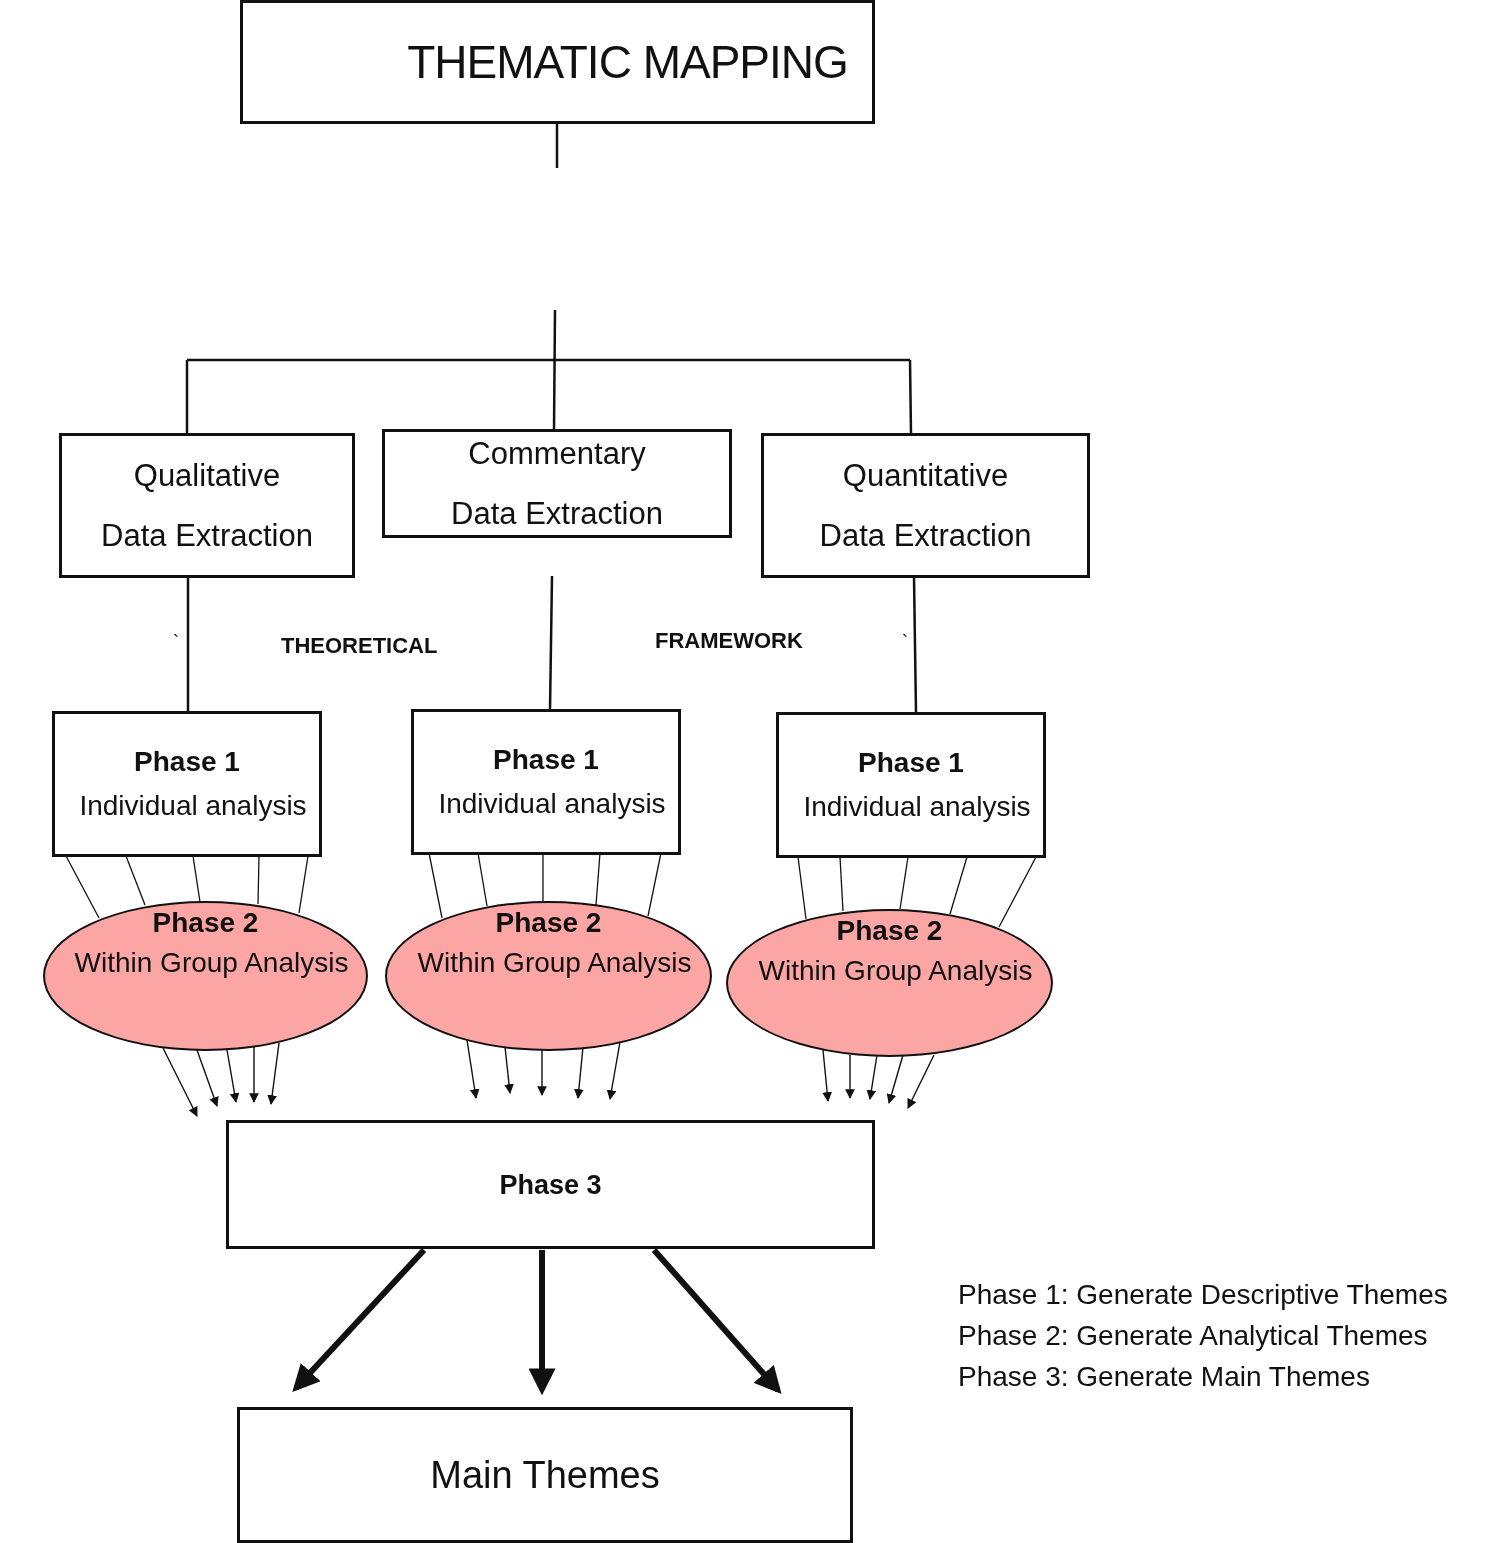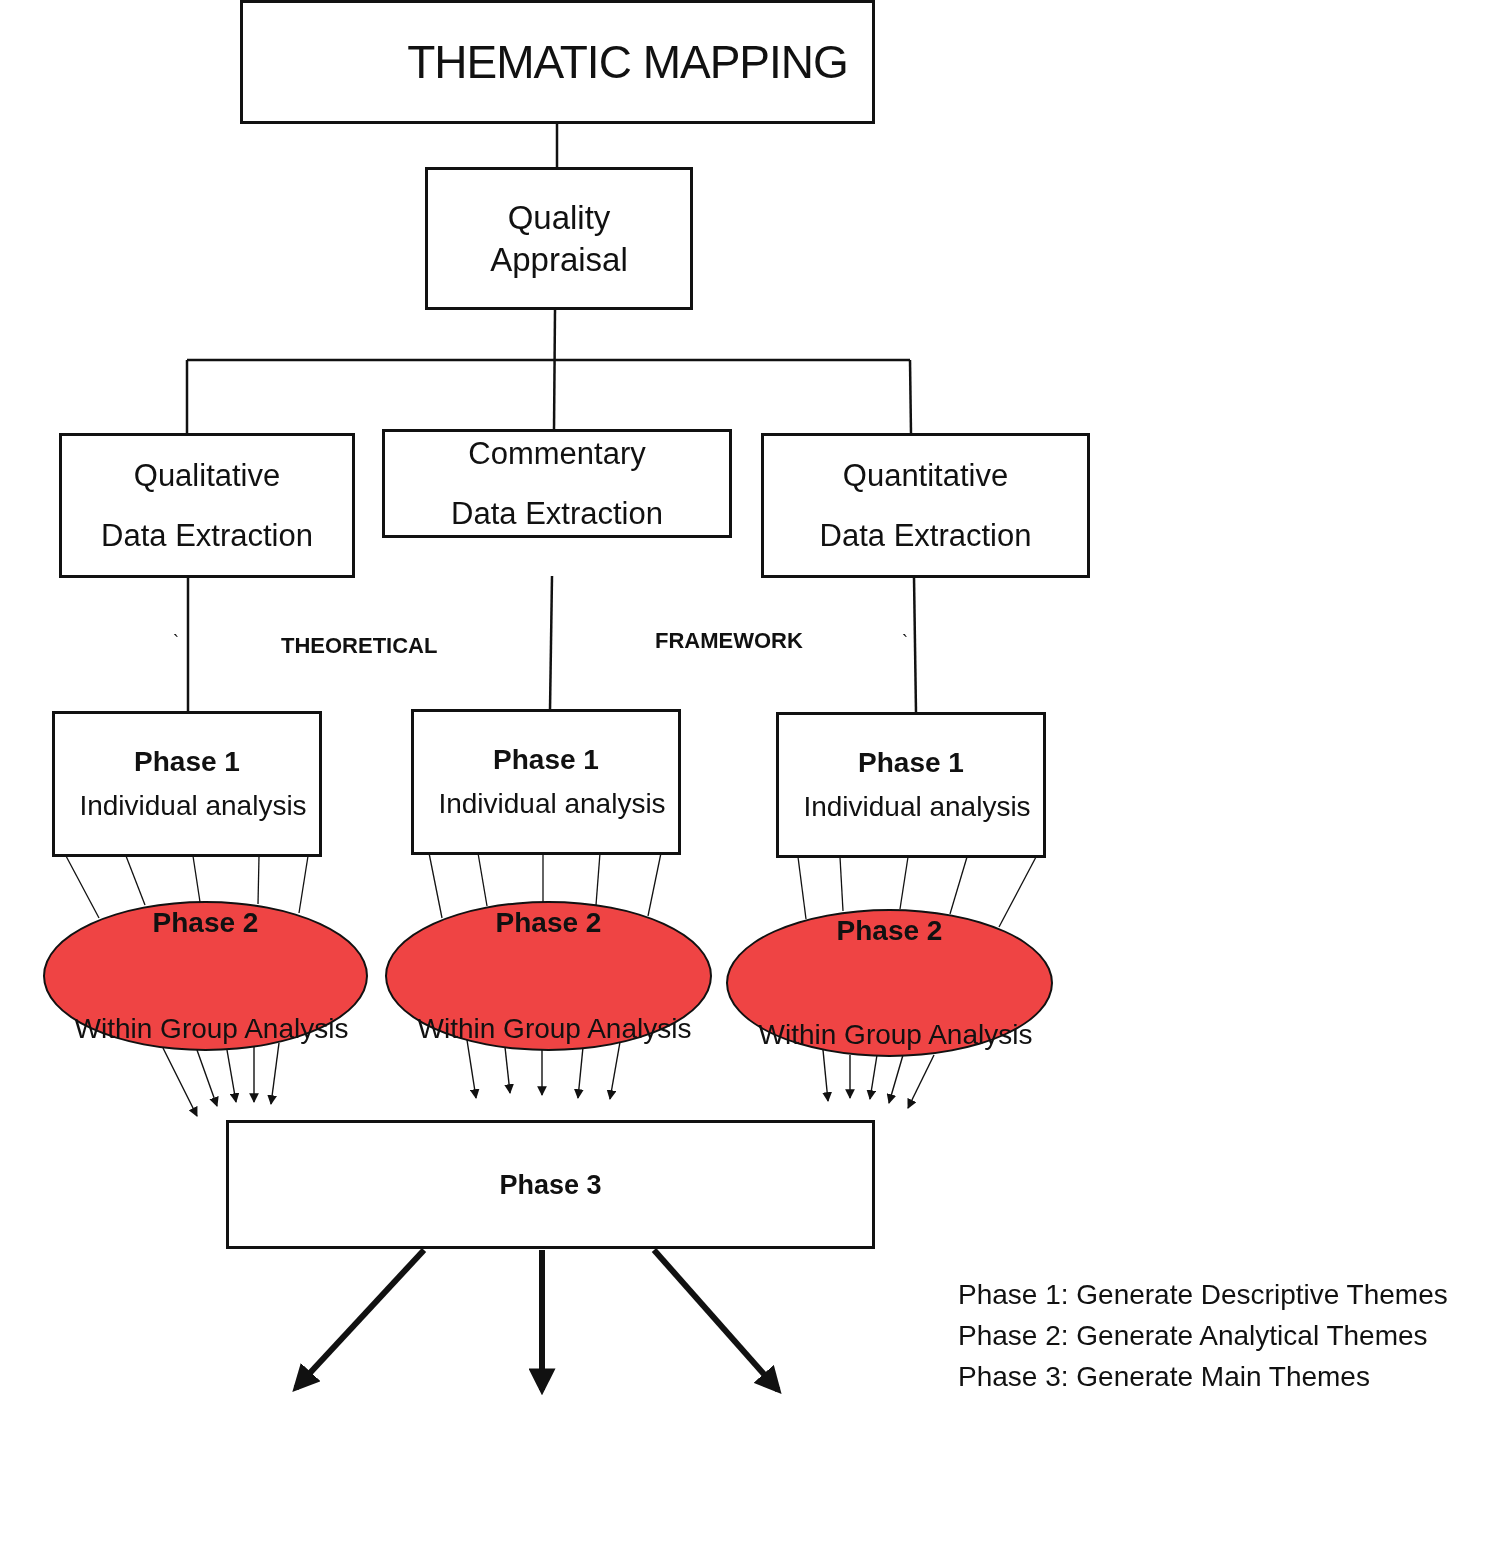--- a/index.html
+++ b/index.html
@@ -3,21 +3,21 @@
 <meta charset="utf-8">
 <style>
   html, body { margin: 0; padding: 0; background: #ffffff; }
   body { width: 1500px; height: 1543px; position: relative; overflow: hidden;
          font-family: "Liberation Sans", "DejaVu Sans", sans-serif; color: #111; }
   #stage { position: absolute; left: 0; top: 0; width: 1500px; height: 1543px; }
   svg#wires { position: absolute; left: 0; top: 0; width: 1500px; height: 1543px; }
   .box { position: absolute; box-sizing: border-box; border: 3px solid #111; background: #fff;
          display: flex; flex-direction: column; align-items: center; justify-content: center; text-align: left; }
   .ell { position: absolute; box-sizing: border-box; border: 2.5px solid #111; border-radius: 50%;
-         background: #ef4444; display: flex; flex-direction: column; align-items: center; justify-content: space-between; text-align: center; }
+         background: #fca5a5; display: flex; flex-direction: column; align-items: center; justify-content: flex-start; text-align: center; }
   .title-text { font-size: 46px; letter-spacing: -1px; padding-left: 140px; }
   .qa-text { font-size: 33px; line-height: 42px; }
   .ext-line { font-size: 31px; line-height: 60px; }
   .ph-bold { font-weight: bold; font-size: 28px; line-height: 44px; }
   .ph-sub { font-size: 28px; line-height: 44px; margin-left: 12px; }
   .ell .ph-bold { line-height: 40px; }
   .ell .ph-sub { line-height: 40px; font-size: 28px; white-space: nowrap; }
   .ph3-bold { font-weight: bold; font-size: 27px; line-height: 50px; }
   .ph3-sub { font-size: 27px; line-height: 50px; }
   .main-text { font-size: 38px; }
@@ -104,24 +104,20 @@
       <line x1="424" y1="1250" x2="296" y2="1388" marker-end="url(#arrowBig)"></line>
       <line x1="542" y1="1250" x2="542" y2="1390" marker-end="url(#arrowBig)"></line>
       <line x1="654" y1="1250" x2="778" y2="1390" marker-end="url(#arrowBig)"></line>
     </g>
   </svg>
 
   <div class="box" style="left:240px; top:0px; width:635px; height:124px;">
     <span class="title-text">THEMATIC MAPPING</span>
   </div>
 
-  <div class="box" style="left:425px; top:167px; width:268px; height:143px;">
-    <span class="qa-text">Quality</span>
-    <span class="qa-text">Appraisal</span>
-  </div>
 
   <div class="box" style="left:59px; top:433px; width:296px; height:145px;">
     <span class="ext-line">Qualitative</span>
     <span class="ext-line">Data Extraction</span>
   </div>
   <div class="box" style="left:382px; top:429px; width:350px; height:109px;">
     <span class="ext-line">Commentary</span>
     <span class="ext-line">Data Extraction</span>
   </div>
   <div class="box" style="left:761px; top:433px; width:329px; height:145px;">
@@ -157,19 +153,22 @@
   </div>
   <div class="ell" style="left:726px; top:909px; width:327px; height:148px;">
     <span class="ph-bold">Phase 2</span>
     <span class="ph-sub">Within Group Analysis</span>
   </div>
 
   <div class="box" style="left:226px; top:1120px; width:649px; height:129px;">
     <span class="ph3-bold">Phase 3</span>
   </div>
 
+  <div class="box" style="left:237px; top:1407px; width:616px; height:136px;">
+    <span class="main-text">Main Themes</span>
+  </div>
 
   <div class="legend">
     <div>Phase 1: Generate Descriptive Themes</div>
     <div>Phase 2: Generate Analytical Themes</div>
     <div>Phase 3: Generate Main Themes</div>
   </div>
 </div>
 
 </body></html>

